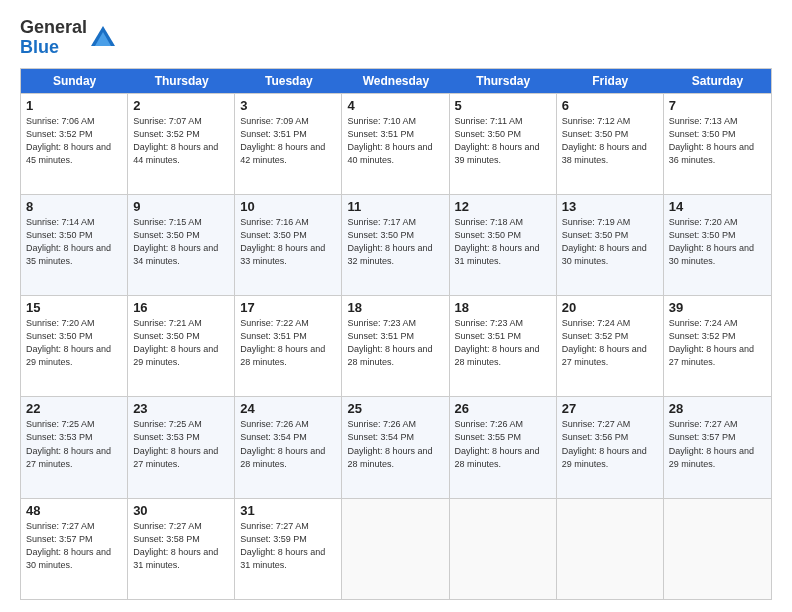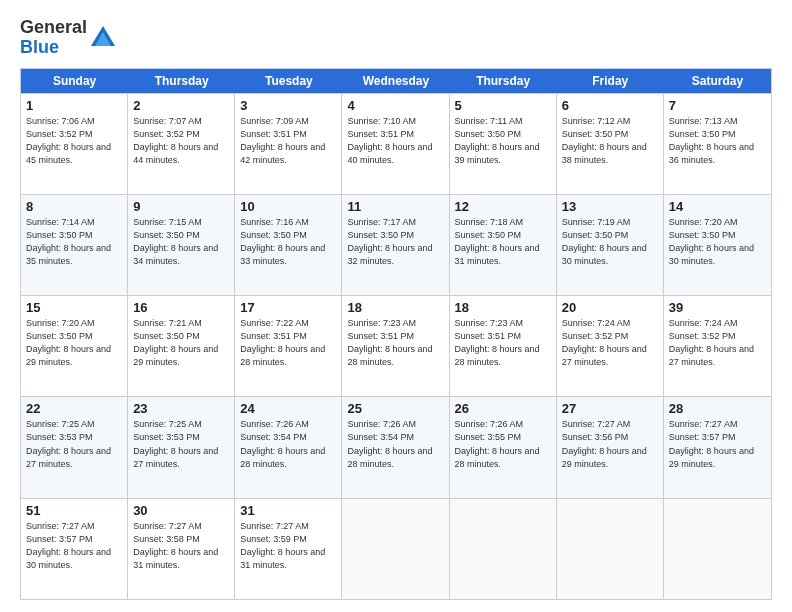--- a/index.html
+++ b/index.html
@@ -265,21 +265,21 @@
             <span class="day-num">27</span>
             <div class="day-info">Sunrise: 7:27 AM<br>Sunset: 3:56 PM<br>Daylight: 8 hours and 29 minutes.</div>
           </div>
           <div class="cal-cell">
             <span class="day-num">28</span>
             <div class="day-info">Sunrise: 7:27 AM<br>Sunset: 3:57 PM<br>Daylight: 8 hours and 29 minutes.</div>
           </div>
         </div>
         <div class="cal-row">
           <div class="cal-cell">
-            <span class="day-num">51</span>
+            <span class="day-num">48</span>
             <div class="day-info">Sunrise: 7:27 AM<br>Sunset: 3:57 PM<br>Daylight: 8 hours and 30 minutes.</div>
           </div>
           <div class="cal-cell">
             <span class="day-num">30</span>
             <div class="day-info">Sunrise: 7:27 AM<br>Sunset: 3:58 PM<br>Daylight: 8 hours and 31 minutes.</div>
           </div>
           <div class="cal-cell">
             <span class="day-num">31</span>
             <div class="day-info">Sunrise: 7:27 AM<br>Sunset: 3:59 PM<br>Daylight: 8 hours and 31 minutes.</div>
           </div>

